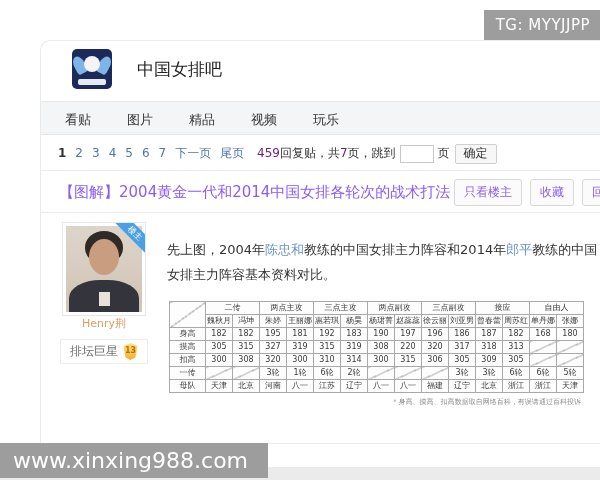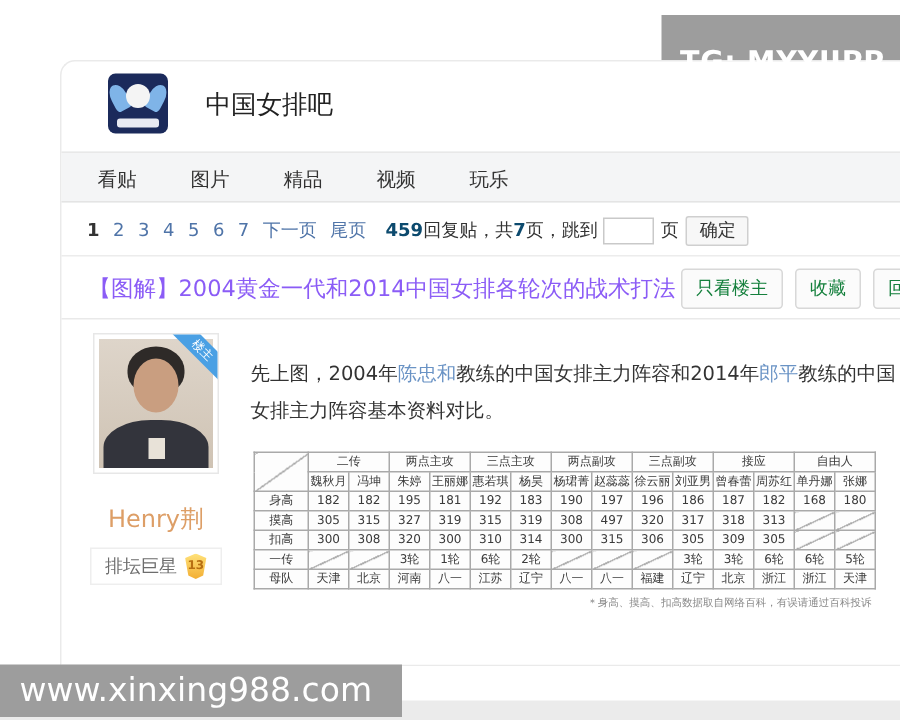--- a/index.html
+++ b/index.html
@@ -29,45 +29,45 @@
   .tabs { position:absolute; left:0; top:60px; width:100%; height:34px; background:#f4f5f6;
           border-top:1px solid #e8e8e8; border-bottom:1px solid #e4e4e4; line-height:33px; padding-left:24px; }
   .tab { display:inline-block; margin-right:36px; font-size:13px; color:#333; cursor:pointer; }
 
   
   .pager { position:absolute; left:0; top:95px; width:100%; height:35px; line-height:35px; padding-left:17px;
            font-size:12px; color:#333; border-bottom:1px solid #ececec; }
   .pager .cur { font-weight:bold; color:#333; margin-right:9px; }
   .pnum { color:#4f74a8; margin-right:9px; text-decoration:none; cursor:pointer; }
   .pnav { color:#4f74a8; margin-right:9px; text-decoration:none; cursor:pointer; }
-  .pager .count { color:#0c4a6e;font-weight:bold; }
+  .pager .count { color:#701a75; }
   .jump-input { width:34px; height:18px; border:1px solid #c9c9c9; margin:0 4px; vertical-align:middle; }
   .confirm-btn { height:20px; font-size:12px; margin-left:5px; padding:0 8px; border:1px solid #cfcfcf;
                  background:#f7f7f7; color:#333; border-radius:2px; vertical-align:middle; cursor:pointer; }
 
   
   .thread-bar { position:absolute; left:0; top:131px; width:100%; height:41px; border-bottom:1px solid #e9e9e9; }
   .thread-title { position:absolute; left:18px; top:11px; font-size:15px; font-weight:400; color:#8b5cf6; }
   .thread-actions { position:absolute; right:-16px; top:7px; white-space:nowrap; }
-  .tbtn { font-size:12px; color:#15803d; background:#fbfbfb; border:1px solid #d8d8d8; border-radius:3px;
+  .tbtn { font-size:12px; color:#8b5cf6; background:#fbfbfb; border:1px solid #d8d8d8; border-radius:3px;
           padding:4px 9px; margin-left:8px; cursor:pointer; }
 
   
   .post { position:absolute; left:0; top:172px; width:100%; height:232px; }
   .aside { position:absolute; left:15px; top:9px; width:96px; text-align:center; }
   .avatar-box { position:relative; width:84px; height:94px; margin:0 auto; border:1px solid #e7e7e7;
                 background:#fff; padding:3px; overflow:hidden; cursor:pointer; }
   .photo { position:relative; width:76px; height:86px; background:linear-gradient(180deg,#ded5ca,#cfc3b4); overflow:hidden; }
   .photo .hair { position:absolute; left:19px; top:5px; width:38px; height:32px; border-radius:50% 50% 45% 45%; background:#2e2a28; }
   .photo .face { position:absolute; left:23px; top:13px; width:30px; height:36px; border-radius:50%; background:#c99e80; }
   .photo .body { position:absolute; left:3px; bottom:-8px; width:70px; height:40px; border-radius:45% 45% 0 0; background:#33343c; }
   .photo .collar { position:absolute; left:33px; bottom:6px; width:11px; height:14px; background:#e8e2d8; }
   .op-ribbon { position:absolute; top:4px; right:-15px; width:50px; line-height:13px; background:#4aa0e4;
                color:#fff; font-size:8px; text-align:center; transform:rotate(45deg); }
-  .username { margin-top:20px; font-size:16px; color:#dd9e66; cursor:pointer; }
+  .username { margin-top:0; font-size:11px; color:#dd9e66; cursor:pointer; }
   .badge-box { display:flex; align-items:center; justify-content:center; gap:5px; margin:8px auto 0;
                width:88px; border:1px solid #eee; background:#fff; padding:3px 0; cursor:pointer; }
   .badge-title { font-size:12px; color:#6d6d6d; }
   .lv-badge { display:inline-block; width:15px; height:17px; background:linear-gradient(#ffe27a,#f2ae33);
               clip-path:polygon(50% 0%,97% 18%,83% 86%,50% 100%,17% 86%,3% 18%);
               color:#b76f12; font-size:8px; line-height:16px; font-weight:bold; }
 
   
   .content { position:absolute; left:126px; top:0; width:436px; }
   .content p { margin-top:24px; font-size:13px; line-height:25px; color:#333; }
@@ -78,21 +78,21 @@
                padding:0; color:#3a3a3a; overflow:hidden; white-space:nowrap; }
   .vtable .corner { width:36px; }
   .vtable .ghead { width:54px; }
   .diag { background:linear-gradient(to bottom right, transparent calc(50% - 0.5px), #a9a9a9 calc(50% - 0.5px),
           #a9a9a9 calc(50% + 0.5px), transparent calc(50% + 0.5px)); }
   .footnote { width:414px; margin-top:4px; text-align:right; font-size:9px; color:#8a8a8a;
               transform:scale(0.78); transform-origin:100% 0; }
 
   
   .wm-top { position:absolute; right:0; top:10px; height:30px; line-height:30px; background:#9d9d9d;
-            color:#fff; font-size:19px; padding:16px 10px 0 12px; letter-spacing:0.5px; z-index:6;font-weight:bold; }
+            color:#fff; font-size:15px; padding:0 10px 0 12px; letter-spacing:0.5px; z-index:6; }
   .wm-bottom { position:absolute; left:0; top:443px; height:35px; line-height:35px; background:#9d9d9d;
                color:#fff; font-size:22px; padding:0 20px 0 13px; z-index:6; }
   .bottom-strip { position:absolute; left:0; top:467px; width:600px; height:13px; background:#ebebeb; z-index:1; }
 </style>
 </head>
 <body>
 
 <div class="stage">
   <div class="bottom-strip"></div>
 
@@ -185,21 +185,21 @@
               </tr>
               <tr>
                 <td class="rlabel">摸高</td>
                 <td>305</td>
                 <td>315</td>
                 <td>327</td>
                 <td>319</td>
                 <td>315</td>
                 <td>319</td>
                 <td>308</td>
-                <td>497</td>
+                <td>220</td>
                 <td>320</td>
                 <td>317</td>
                 <td>318</td>
                 <td>313</td>
                 <td class="diag"></td>
                 <td class="diag"></td>
               </tr>
               <tr>
                 <td class="rlabel">扣高</td>
                 <td>300</td>

